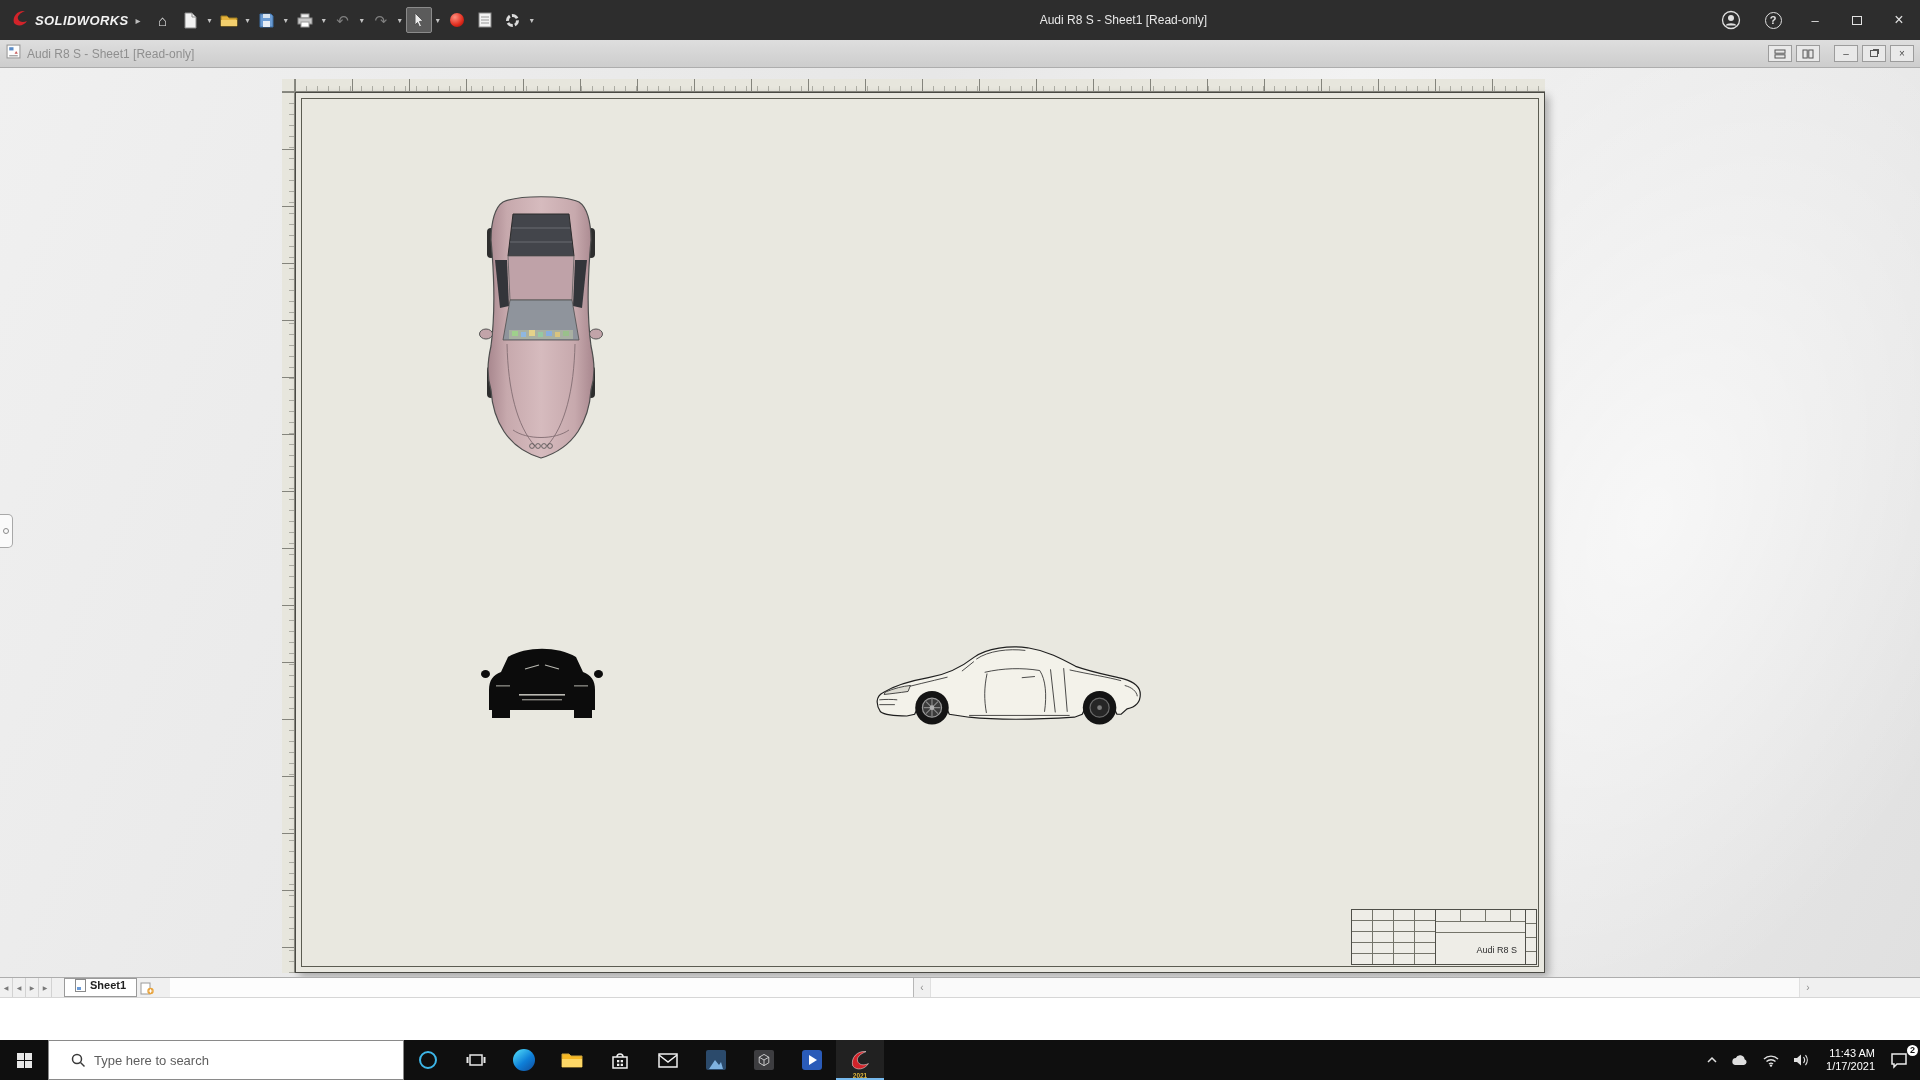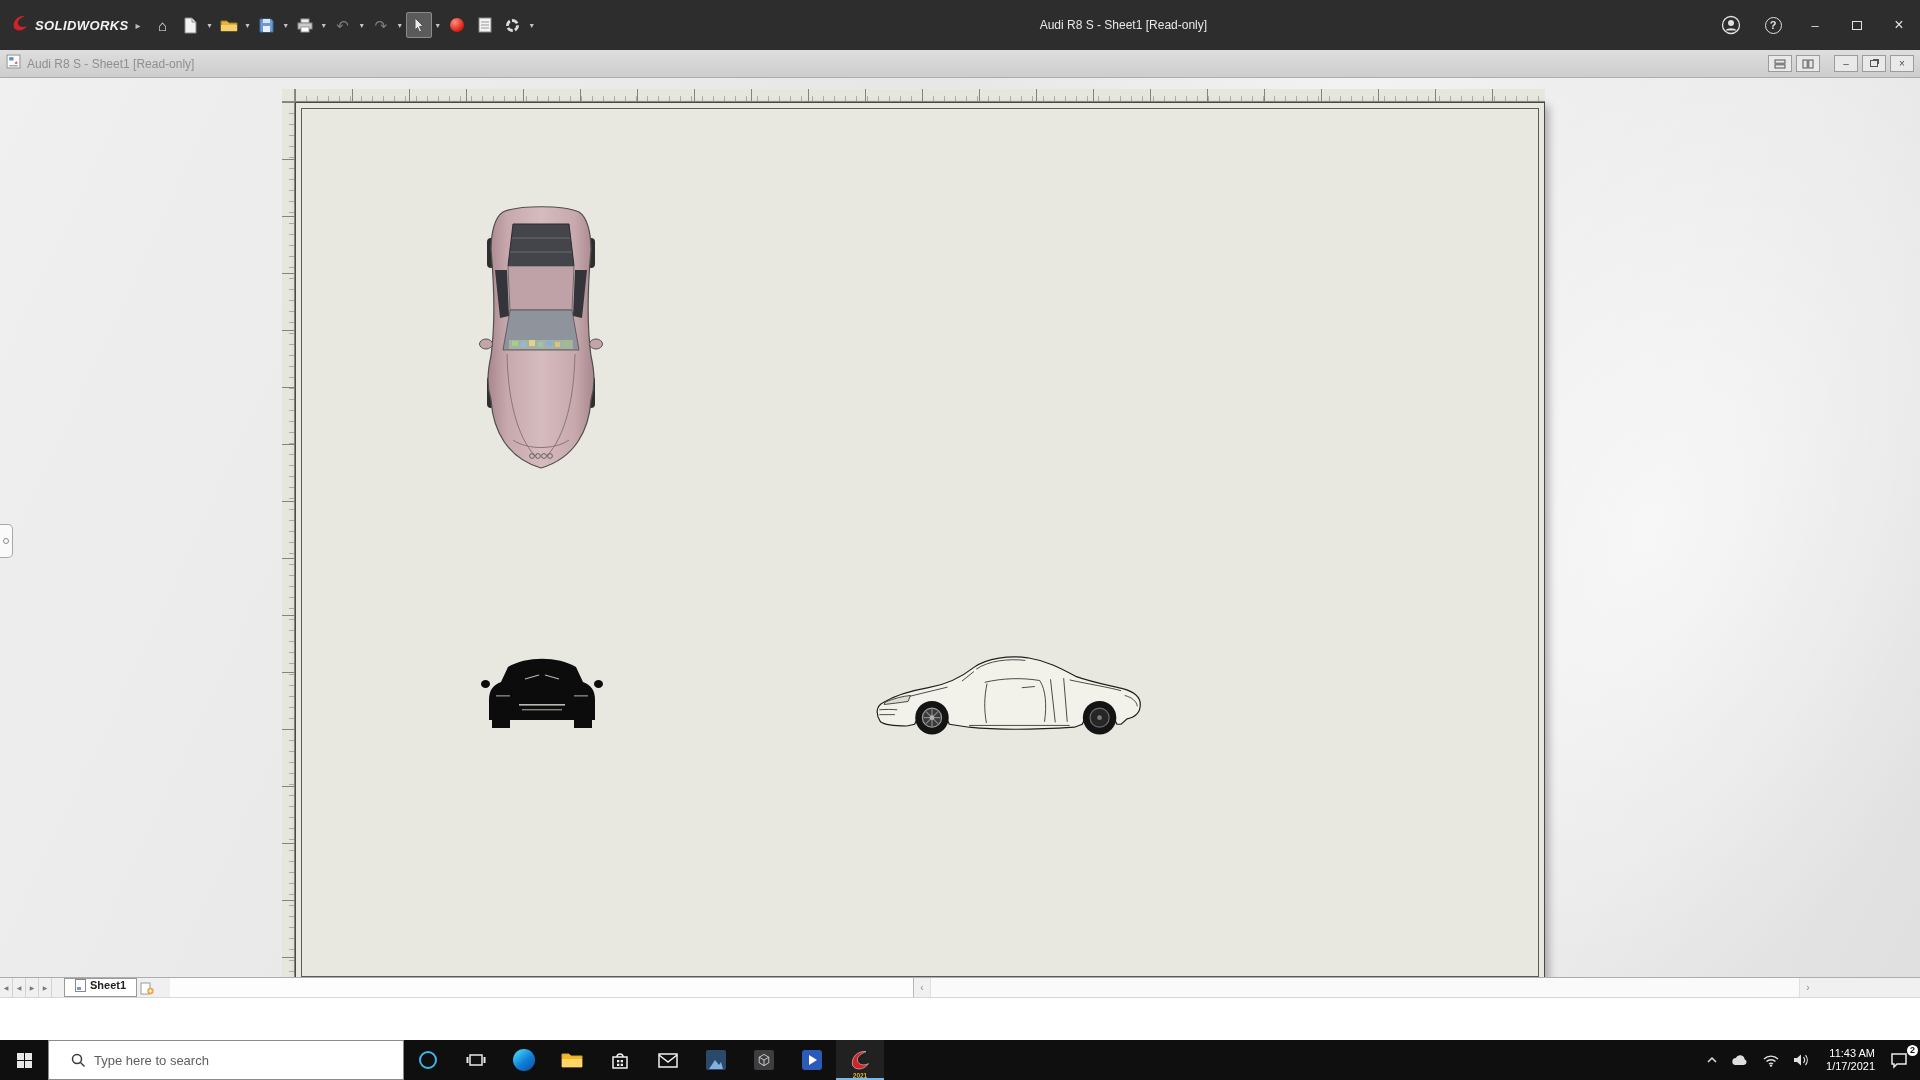--- a/index.html
+++ b/index.html
@@ -3,21 +3,21 @@
 <meta charset="utf-8">
 <style>
   *{margin:0;padding:0;box-sizing:border-box;}
   html,body{width:1920px;height:1080px;overflow:hidden;background:#000;
     font-family:"Liberation Sans","DejaVu Sans",sans-serif;}
 
   
   .app{position:absolute;top:0;left:0;right:0;bottom:40px;display:flex;flex-direction:column;background:#ececec;}
 
   
-  .titlebar{height:50px;background:#2d2d2d;display:flex;align-items:center;color:#e6e6e6;flex:none;}
+  .titlebar{height:40px;background:#2d2d2d;display:flex;align-items:center;color:#e6e6e6;flex:none;}
   .brand{display:flex;align-items:center;gap:5px;padding:0 8px 0 10px;}
   .brand-text{font-size:13px;font-weight:bold;font-style:italic;letter-spacing:.4px;color:#f2f2f2;}
   .brand-chev{font-size:10px;color:#bdbdbd;margin-left:2px;}
   .tools{display:flex;align-items:center;}
   .tbtn{height:26px;min-width:26px;display:flex;align-items:center;justify-content:center;margin:0 1px;border-radius:2px;border:1px solid transparent;cursor:default;}
   .tbtn.active{background:#5b5b5b;border-color:#8b8b8b;}
   .tbtn .glyph{font-size:15px;color:#e4e4e4;line-height:1;}
   .tbtn .glyph.dim{color:#7f7f7f;}
   .dd{font-size:8px;color:#c4c4c4;padding:0 3px;cursor:default;}
   .gearshape{width:13px;height:13px;border:3px dashed #dcdcdc;border-radius:50%;}
@@ -362,20 +362,29 @@
                 <line x1="48" y1="51.5" x2="58" y2="61.5"></line>
                 <line x1="58" y1="51.5" x2="48" y2="61.5"></line>
               </g>
             <circle cx="53" cy="56.5" r="2" fill="#b0b0b0"></circle>
             <circle cx="193" cy="56.5" r="14" fill="#141414"></circle>
             <circle cx="193" cy="56.5" r="8" fill="#262626" stroke="#6a6a6a"></circle>
             <circle cx="193" cy="56.5" r="2" fill="#7a7a7a"></circle>
           </svg>
         </div>
 
+        <div class="title-block">
+          <div class="tb-left"></div>
+          <div class="tb-right">
+            <div class="tb-right-top"></div>
+            <div class="tb-right-mid"></div>
+            <div class="tb-name">Audi R8 S</div>
+          </div>
+          <div class="tb-col-end"></div>
+        </div>
 
       </div>
     </div>
   </div>
 
   <div class="tabbar">
     <div class="tab-nav">
       <span class="tnav">◀</span>
       <span class="tnav">◀</span>
       <span class="tnav">▶</span>

